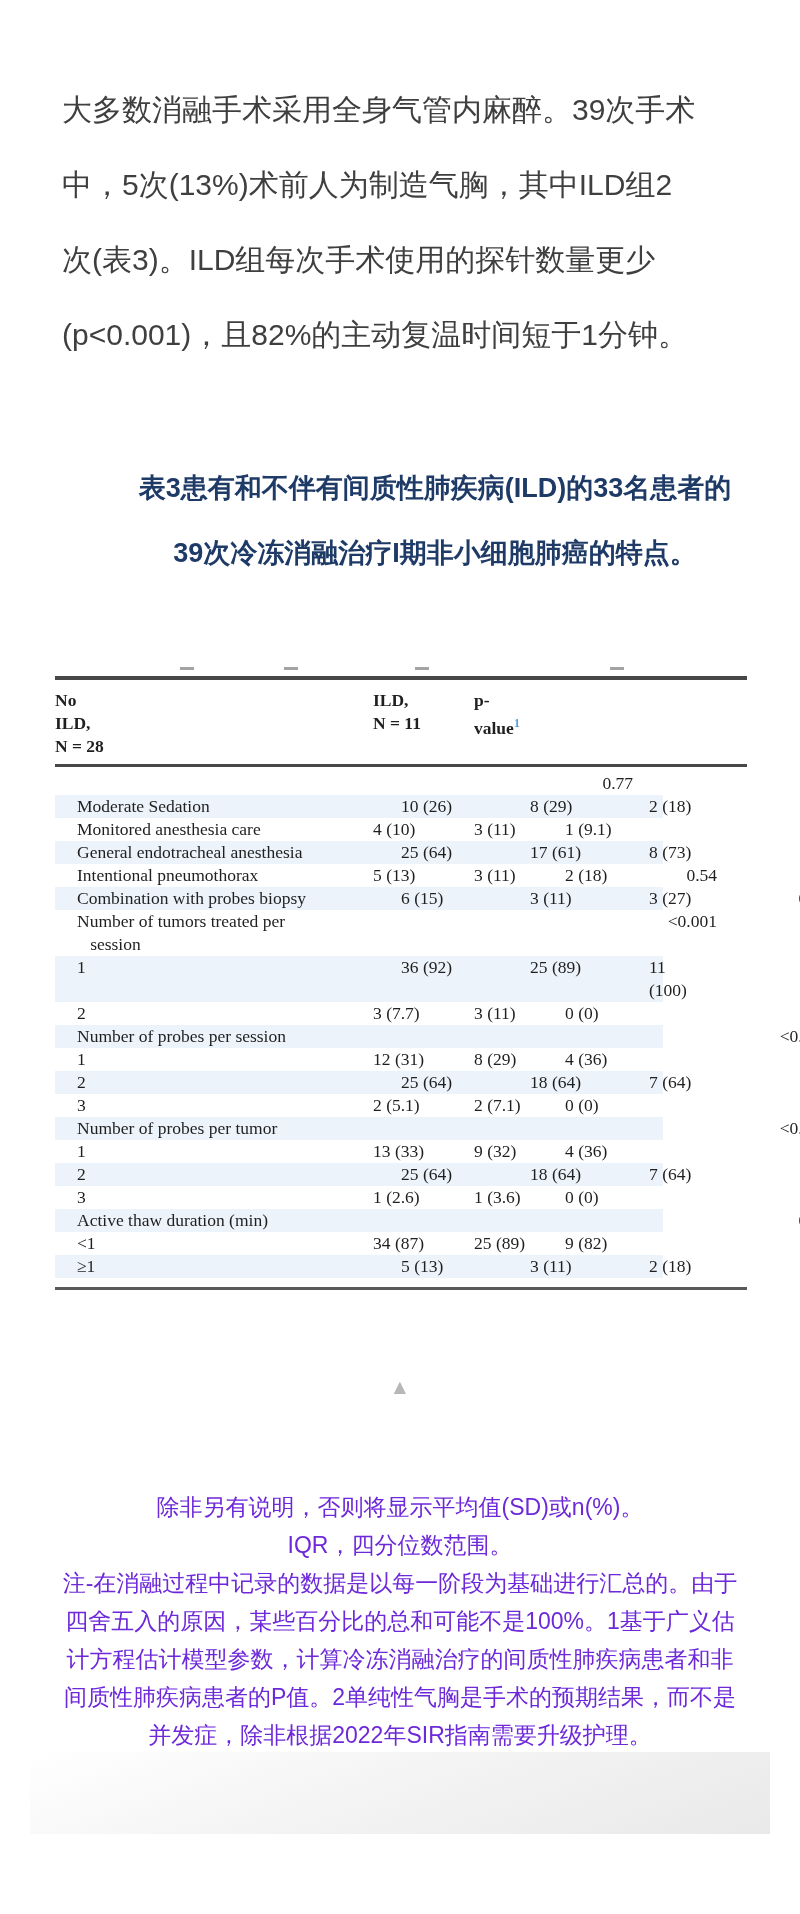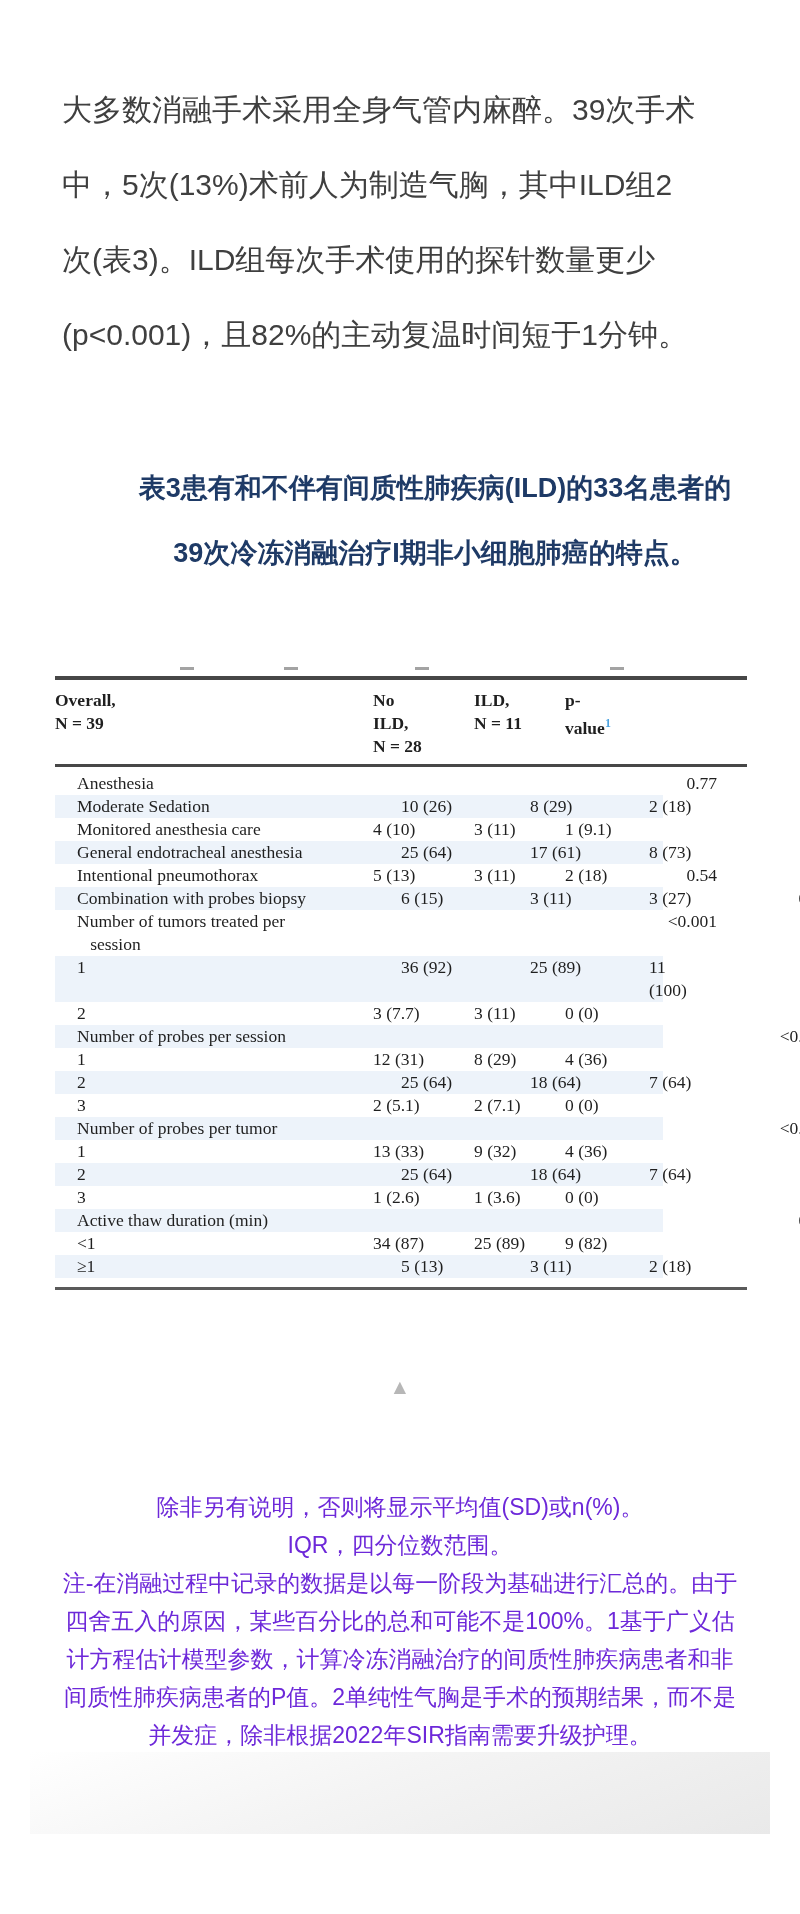--- a/index.html
+++ b/index.html
@@ -81,34 +81,31 @@
 39次冷冻消融治疗I期非小细胞肺癌的特点。</div>
 
   <div class="dash dash-1"></div>
   <div class="dash dash-2"></div>
   <div class="dash dash-3"></div>
   <div class="dash dash-4"></div>
 
   <div class="table-wrap">
     <div class="top-rule"></div>
     <div class="thead">
-      <div class="hc">Overall,
-N = 39</div>
       <div class="hc">No
 ILD,
 N = 28</div>
       <div class="hc">ILD,
 N = 11</div>
       <div class="hc"><span>p-
 value</span><sup class="sup">1</sup></div>
     </div>
     <div class="mid-rule"></div>
     <div class="tbody">
         <div class="trow">
-          <div class="cell c-label">Anesthesia</div>
           <div class="cell c-overall"></div>
           <div class="cell c-no_ild"></div>
           <div class="cell c-ild"></div>
           <div class="cell c-p">0.77</div>
         </div>
         <div class="trow stripe">
           <div class="cell c-label">Moderate Sedation</div>
           <div class="cell c-overall">10 (26)</div>
           <div class="cell c-no_ild">8 (29)</div>
           <div class="cell c-ild">2 (18)</div>

